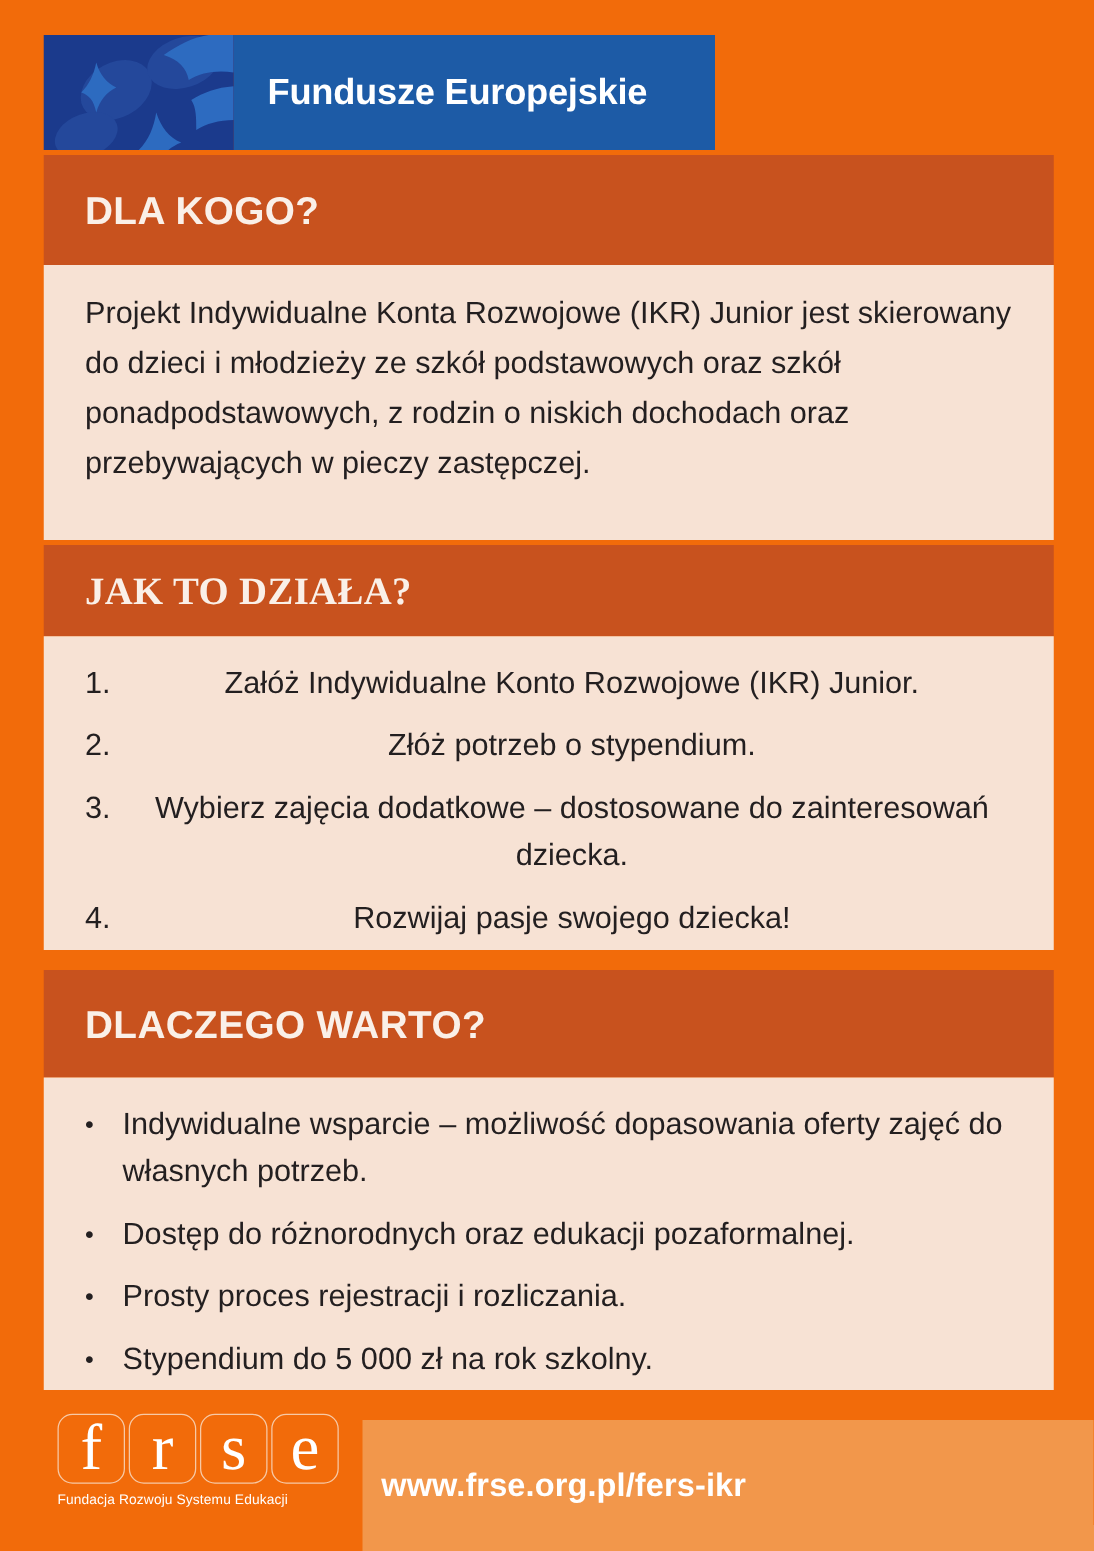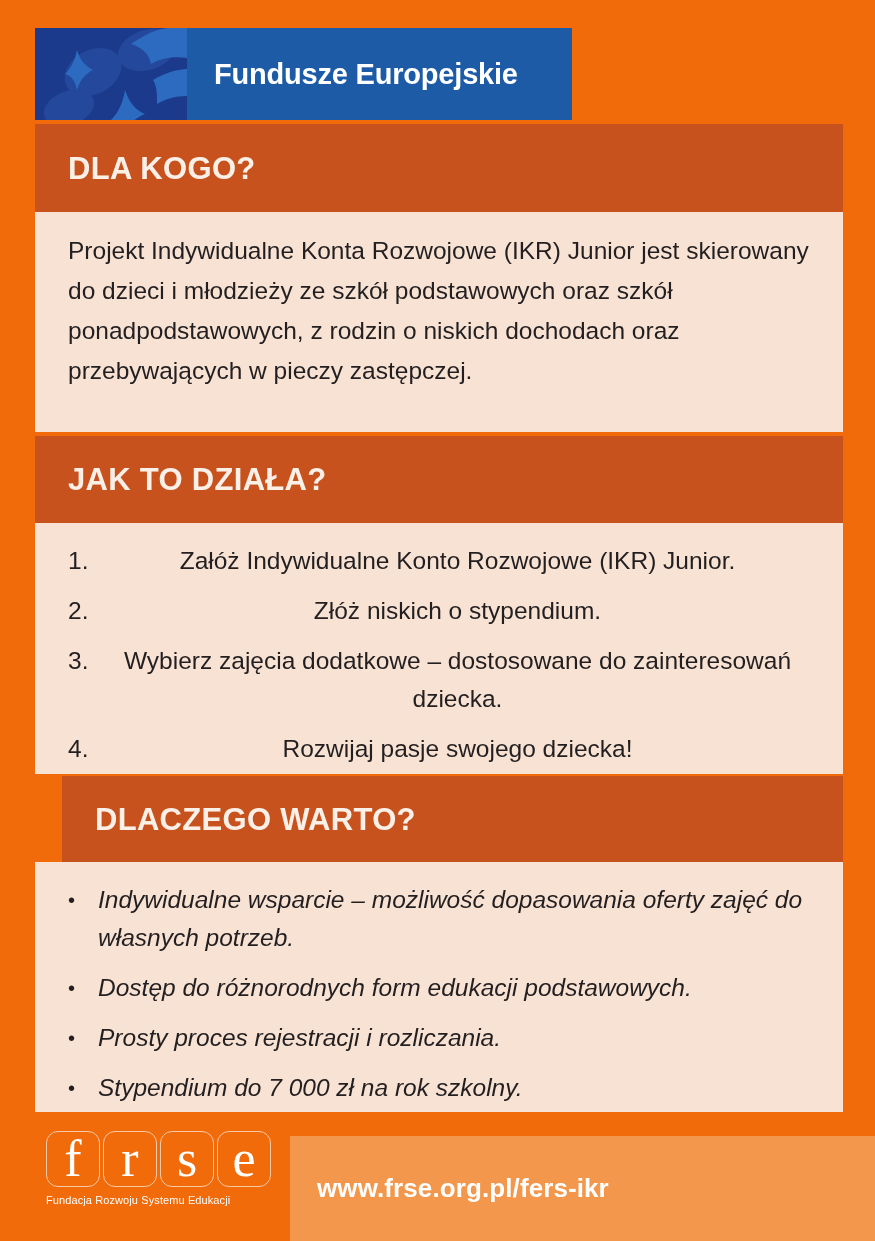--- a/index.html
+++ b/index.html
@@ -123,41 +123,40 @@
     margin-bottom: 12px;
   }
   .bullet-list .marker {
     width: 30px;
     flex: 0 0 30px;
     font-size: 20px;
     line-height: 38px;
   }
   .bullet-list .item-text {
     flex: 1;
-    font-style: italic;
   }
 
   
   .footer {
     position: absolute;
     left: 0;
     top: 1136px;
     width: 875px;
     height: 105px;
   }
   .url-band {
     position: absolute;
     left: 290px;
     top: 0;
     width: 585px;
     height: 105px;
     background: #F2974B;
     display: flex;
     align-items: center;
-    padding-left: 27px;
+    padding-left: 15px;
     box-sizing: border-box;
   }
   .url-text {
     color: #FFFFFF;
     font-size: 26px;
     font-weight: bold;
     letter-spacing: 0.1px;
   }
   .frse-logo {
     position: absolute;
@@ -221,66 +220,66 @@
 <div class="section" style="top:124px;border-radius:13px;">
   <div class="section-header" style="height:88px;">
     <span class="section-header-title">DLA KOGO?</span>
   </div>
   <div class="section-body" style="height:220px;">
     <p class="body-paragraph">Projekt Indywidualne Konta Rozwojowe (IKR) Junior jest skierowany do dzieci i młodzieży ze szkół podstawowych oraz szkół ponadpodstawowych, z rodzin o niskich dochodach oraz przebywających w pieczy zastępczej.</p>
   </div>
 </div>
 
 <div class="section" style="top:436px;">
-  <div class="section-header" style="height:87px;">
+  <div class="section-header" style="height:73px;font-family:Liberation Serif, serif;">
     <span class="section-header-title">JAK TO DZIAŁA?</span>
   </div>
   <div class="section-body" style="height:251px;padding-top:19px;">
     <ul class="num-list">
       <li>
         <span class="marker">1.</span>
         <span class="item-text">Załóż Indywidualne Konto Rozwojowe (IKR) Junior.</span>
       </li>
       <li>
         <span class="marker">2.</span>
-        <span class="item-text">Złóż niskich o stypendium.</span>
+        <span class="item-text">Złóż potrzeb o stypendium.</span>
       </li>
       <li>
         <span class="marker">3.</span>
         <span class="item-text">Wybierz zajęcia dodatkowe – dostosowane do zainteresowań dziecka.</span>
       </li>
       <li>
         <span class="marker">4.</span>
         <span class="item-text">Rozwijaj pasje swojego dziecka!</span>
       </li>
     </ul>
   </div>
 </div>
 
 <div class="section" style="top:776px;">
-  <div class="section-header" style="height:86px;margin-left:27px;">
+  <div class="section-header" style="height:86px;">
     <span class="section-header-title">DLACZEGO WARTO?</span>
   </div>
   <div class="section-body" style="height:250px;padding-top:19px;">
     <ul class="bullet-list">
       <li>
         <span class="marker">•</span>
         <span class="item-text">Indywidualne wsparcie – możliwość dopasowania oferty zajęć do własnych potrzeb.</span>
       </li>
       <li>
         <span class="marker">•</span>
-        <span class="item-text">Dostęp do różnorodnych form edukacji podstawowych.</span>
+        <span class="item-text">Dostęp do różnorodnych oraz edukacji pozaformalnej.</span>
       </li>
       <li>
         <span class="marker">•</span>
         <span class="item-text">Prosty proces rejestracji i rozliczania.</span>
       </li>
       <li>
         <span class="marker">•</span>
-        <span class="item-text">Stypendium do 7 000 zł na rok szkolny.</span>
+        <span class="item-text">Stypendium do 5 000 zł na rok szkolny.</span>
       </li>
     </ul>
   </div>
 </div>
 
 <div class="footer">
   <div class="url-band">
     <span class="url-text">www.frse.org.pl/fers-ikr</span>
   </div>
   <div class="frse-logo">

